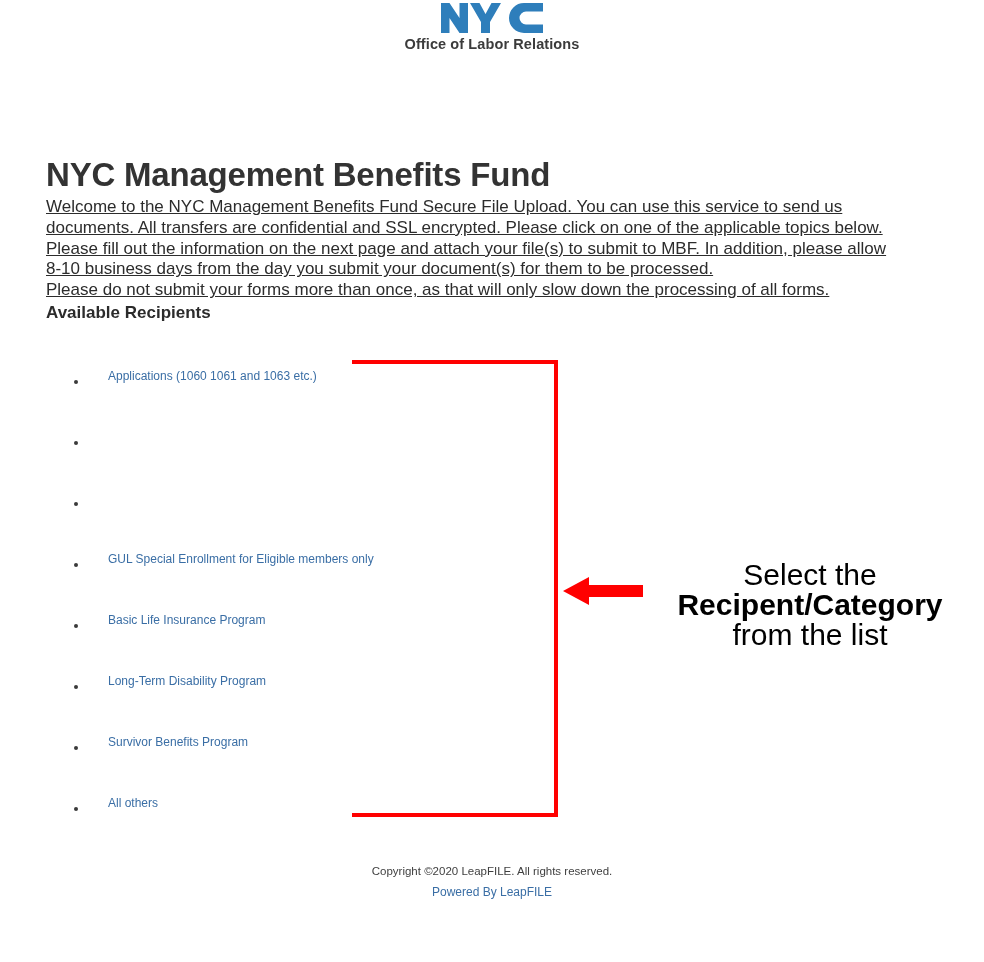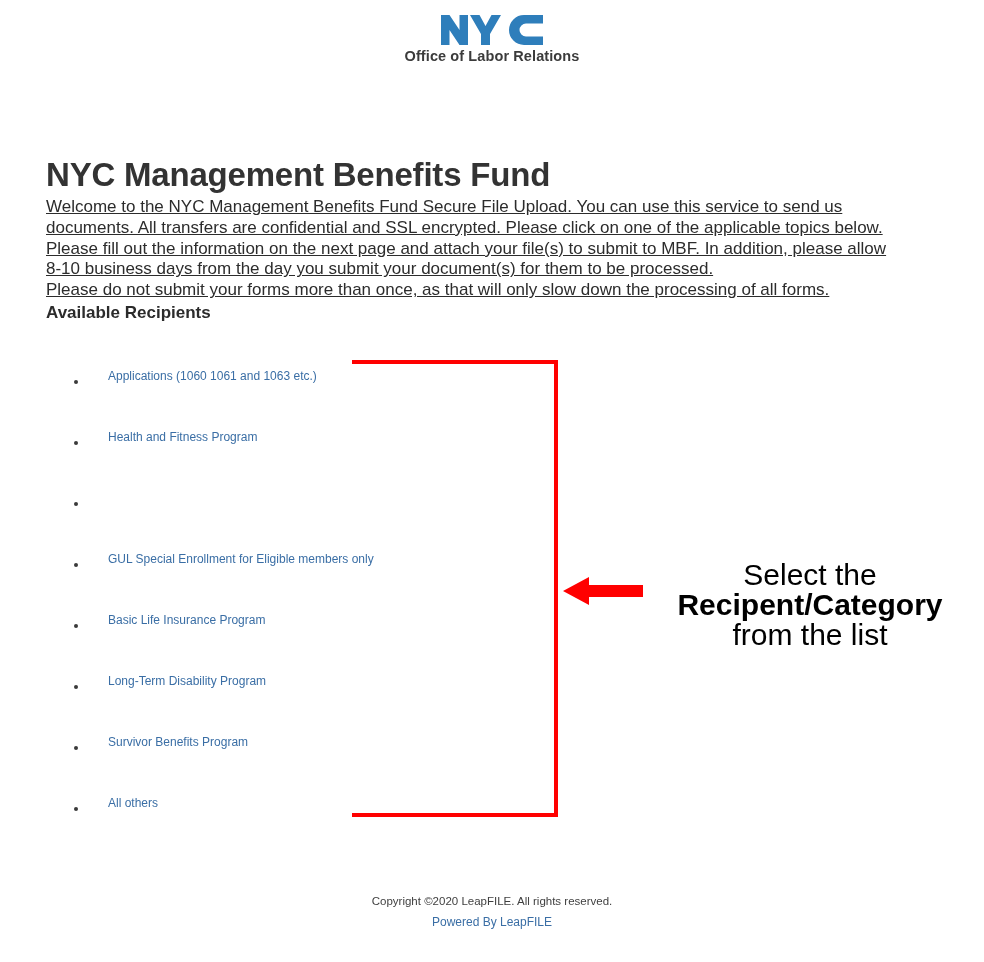--- a/index.html
+++ b/index.html
@@ -22,21 +22,21 @@
   .header {
     position: absolute;
     left: 0;
     top: 0;
     width: 984px;
     height: 96px;
     display: flex;
     flex-direction: column;
     align-items: center;
     justify-content: flex-start;
-    padding-top: 15px;
+    padding-top: 3px;
   }
   .logo-wrap {
     display: flex;
     flex-direction: column;
     align-items: center;
     line-height: 1;
   }
   .logo-nyc {
     display: block;
   }
@@ -154,21 +154,21 @@
     color: #000000;
     margin-left: 6px;
   }
   .annot-caption .strong { font-weight: bold; }
   .annot-caption .ln2 { display: block; }
 
   
   .footer {
     position: absolute;
     left: 0;
-    top: 893px;
+    top: 863px;
     width: 984px;
     text-align: center;
   }
   .footer-copyright {
     font-size: 11.5px;
     color: #3f3f3f;
     line-height: 16px;
   }
   .footer-powered {
     display: inline-block;
@@ -212,21 +212,20 @@
 
 <div class="section-heading">Available Recipients</div>
 
 <ul class="recipient-list">
   <li class="recipient-item">
     <span class="bullet"></span>
     <a class="recipient-link">Applications (1060 1061 and 1063 etc.)</a>
   </li>
   <li class="recipient-item">
     <span class="bullet"></span>
-    <a class="recipient-link">Health and Fitness Program</a>
   </li>
   <li class="recipient-item">
     <span class="bullet"></span>
   </li>
   <li class="recipient-item">
     <span class="bullet"></span>
     <a class="recipient-link">GUL Special Enrollment for Eligible members only</a>
   </li>
   <li class="recipient-item">
     <span class="bullet"></span>

